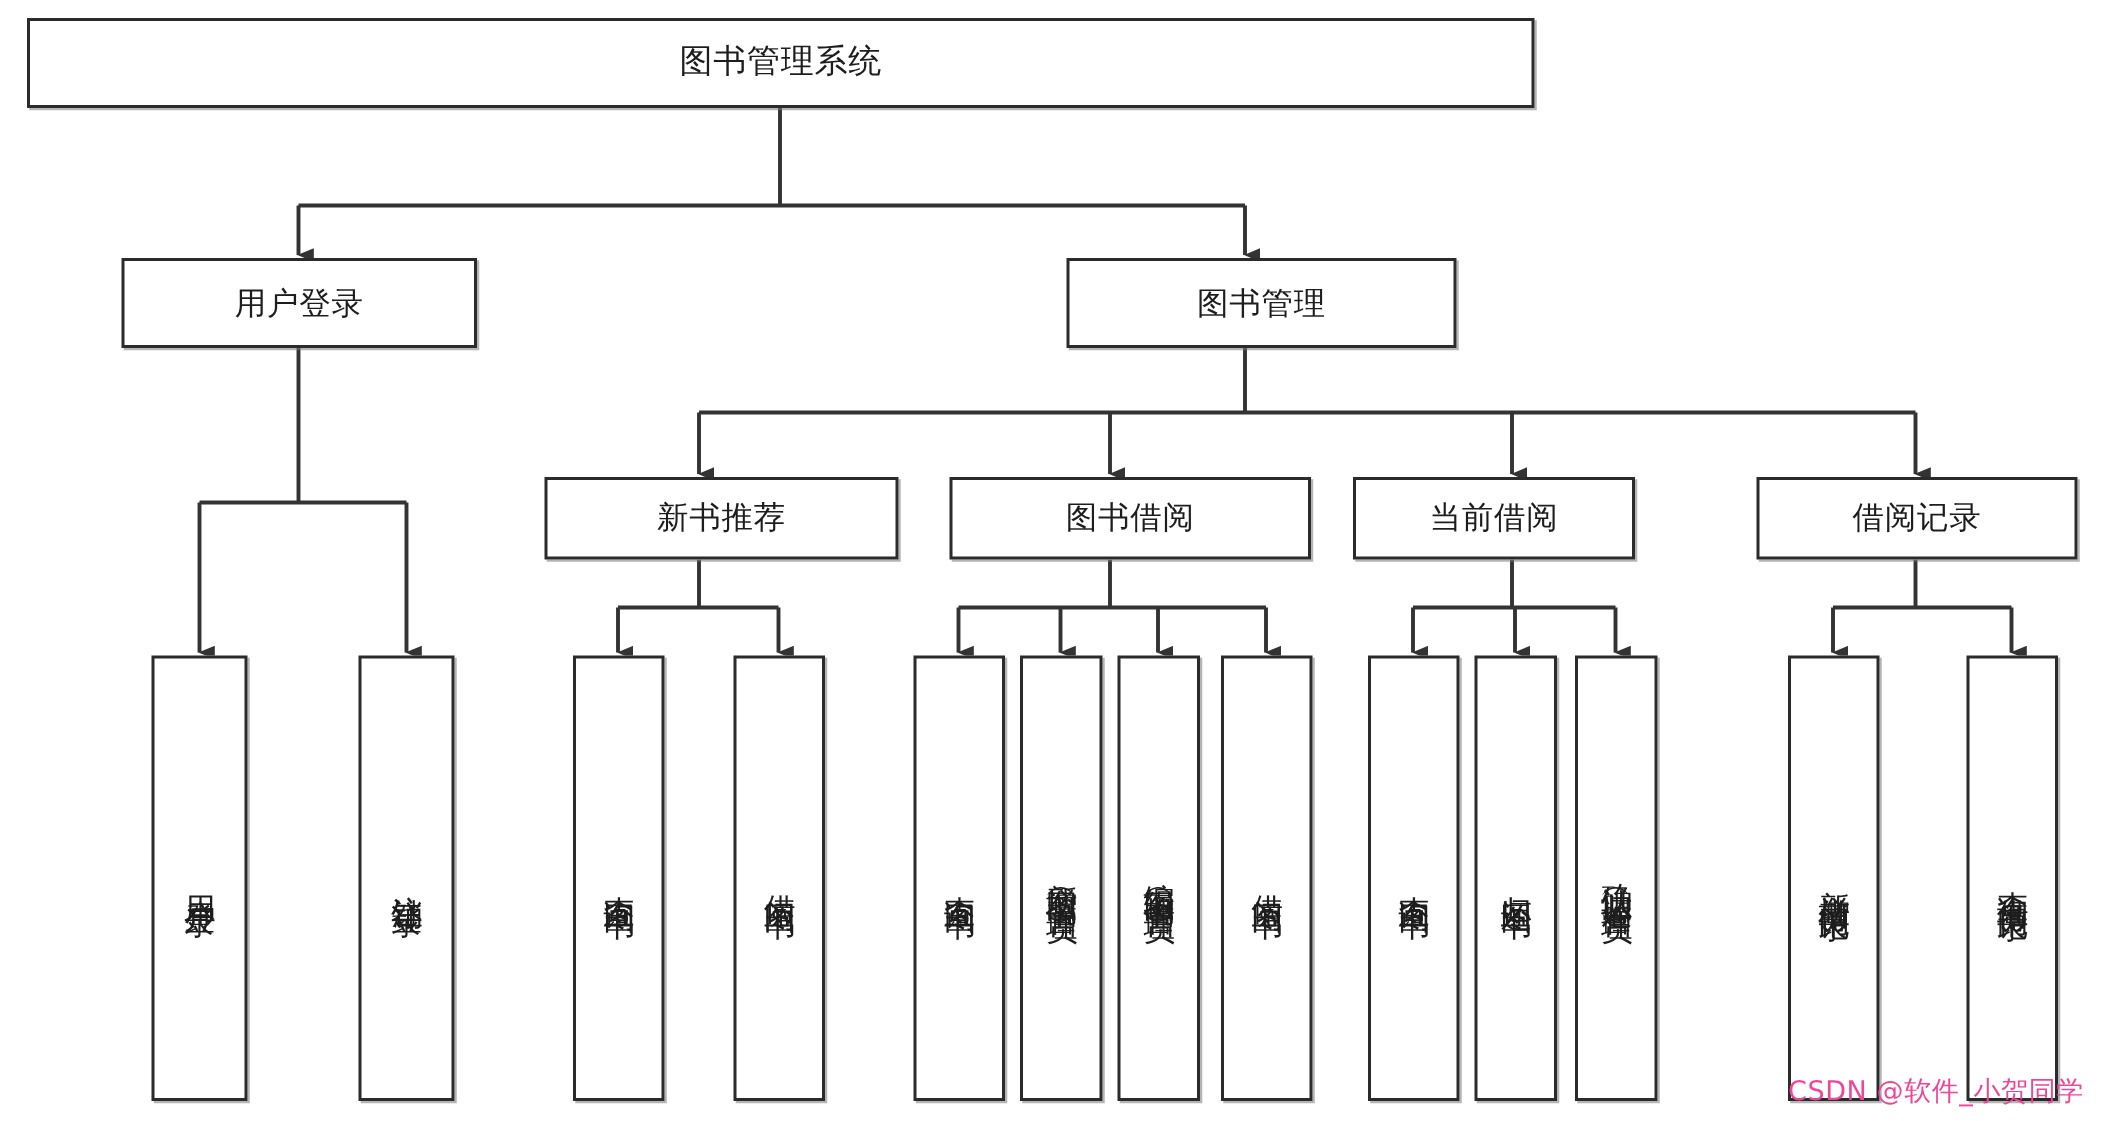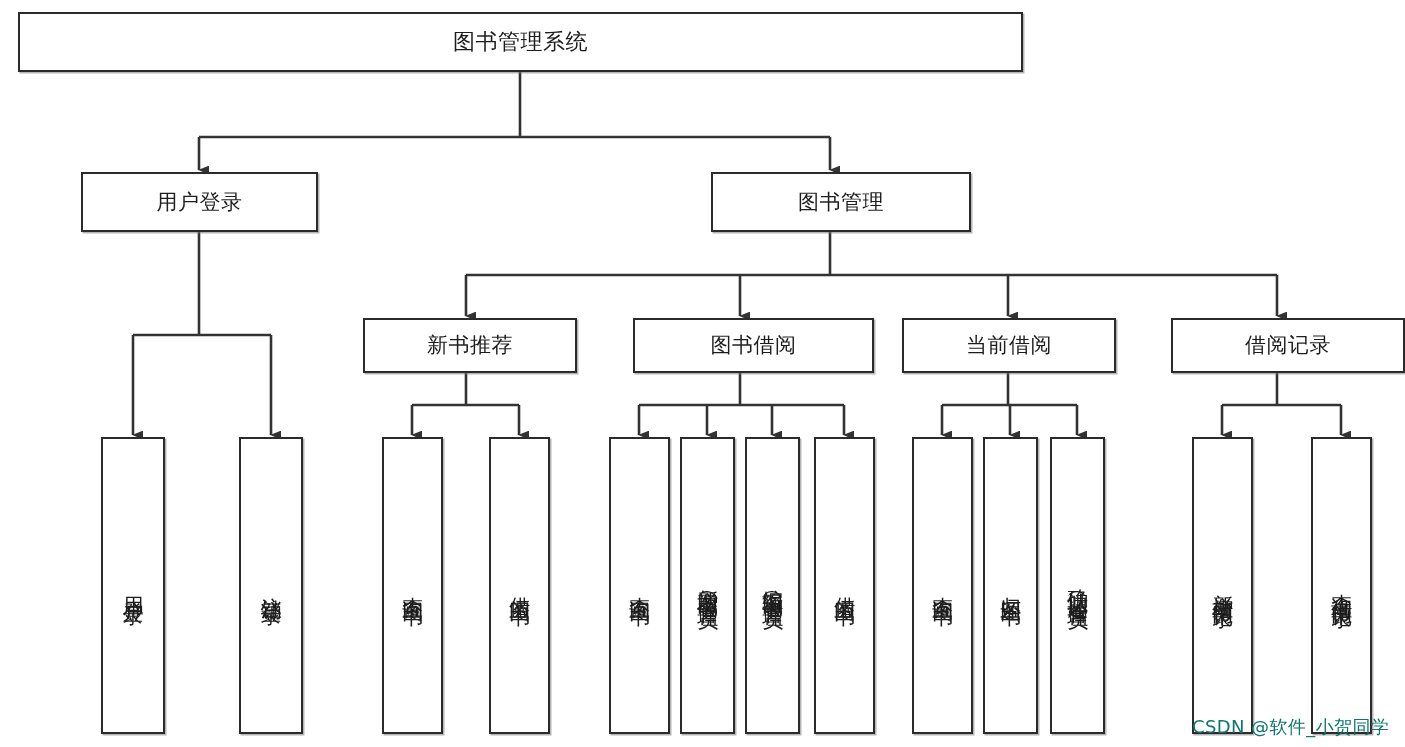--- a/index.html
+++ b/index.html
@@ -46,21 +46,21 @@
   }
   .node.vert .label {
     writing-mode: vertical-rl;
     text-orientation: upright;
     letter-spacing: 3px;
     font-size: 21px;
   }
   .node.root .label { font-size: 22px; }
   .watermark {
     position: absolute;
-    color: #0f766e;
+    color: #ec4899;
     font-size: 18px;
     letter-spacing: 0.4px;
     white-space: nowrap;
     font-family: "DejaVu Sans", "Liberation Sans", sans-serif;
   }
 </style>
 </head>
 <body>
 
 <div id="canvas">
@@ -120,33 +120,33 @@
   </div>
 
   <div class="node" style="left:81px; top:172px; width:237px; height:60px;">
     <span class="label">用户登录</span>
   </div>
 
   <div class="node" style="left:711px; top:172px; width:260px; height:60px;">
     <span class="label">图书管理</span>
   </div>
 
-  <div class="node" style="left:363px; top:318px; width:214px; height:55px;">
+  <div class="node" style="left:363px; top:318px; width:236px; height:55px;">
     <span class="label">新书推荐</span>
   </div>
 
   <div class="node" style="left:633px; top:318px; width:241px; height:55px;">
     <span class="label">图书借阅</span>
   </div>
 
-  <div class="node" style="left:902px; top:318px; width:214px; height:55px;">
+  <div class="node" style="left:902px; top:318px; width:188px; height:55px;">
     <span class="label">当前借阅</span>
   </div>
 
-  <div class="node" style="left:1171px; top:318px; width:234px; height:55px;">
+  <div class="node" style="left:1171px; top:318px; width:214px; height:55px;">
     <span class="label">借阅记录</span>
   </div>
 
   <div class="node vert" style="left:101px; top:437px; width:64px; height:297px;">
     <span class="label">用户登录</span>
   </div>
 
   <div class="node vert" style="left:239px; top:437px; width:64px; height:297px;">
     <span class="label">注销登录</span>
   </div>

